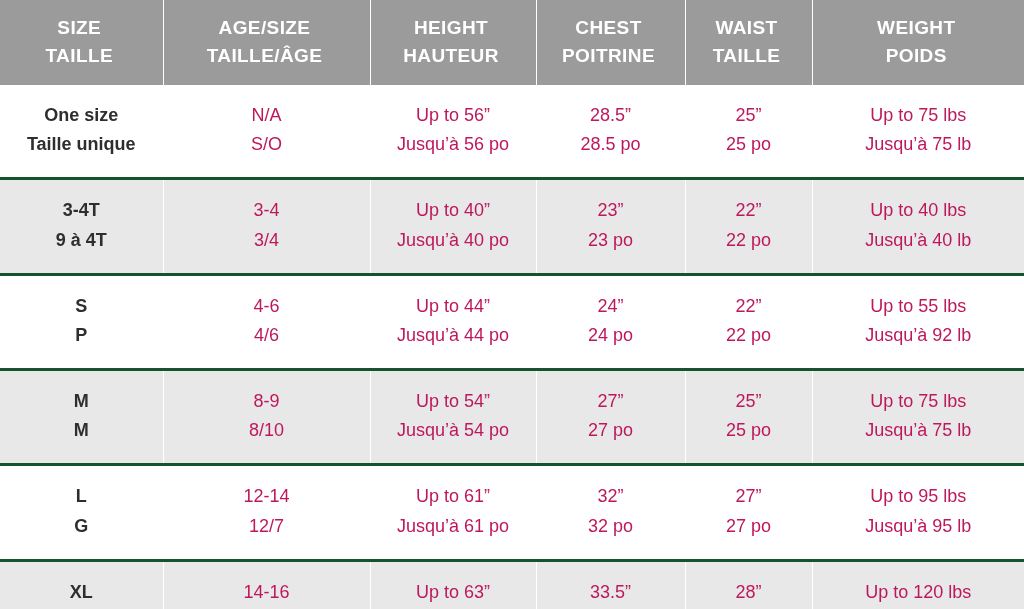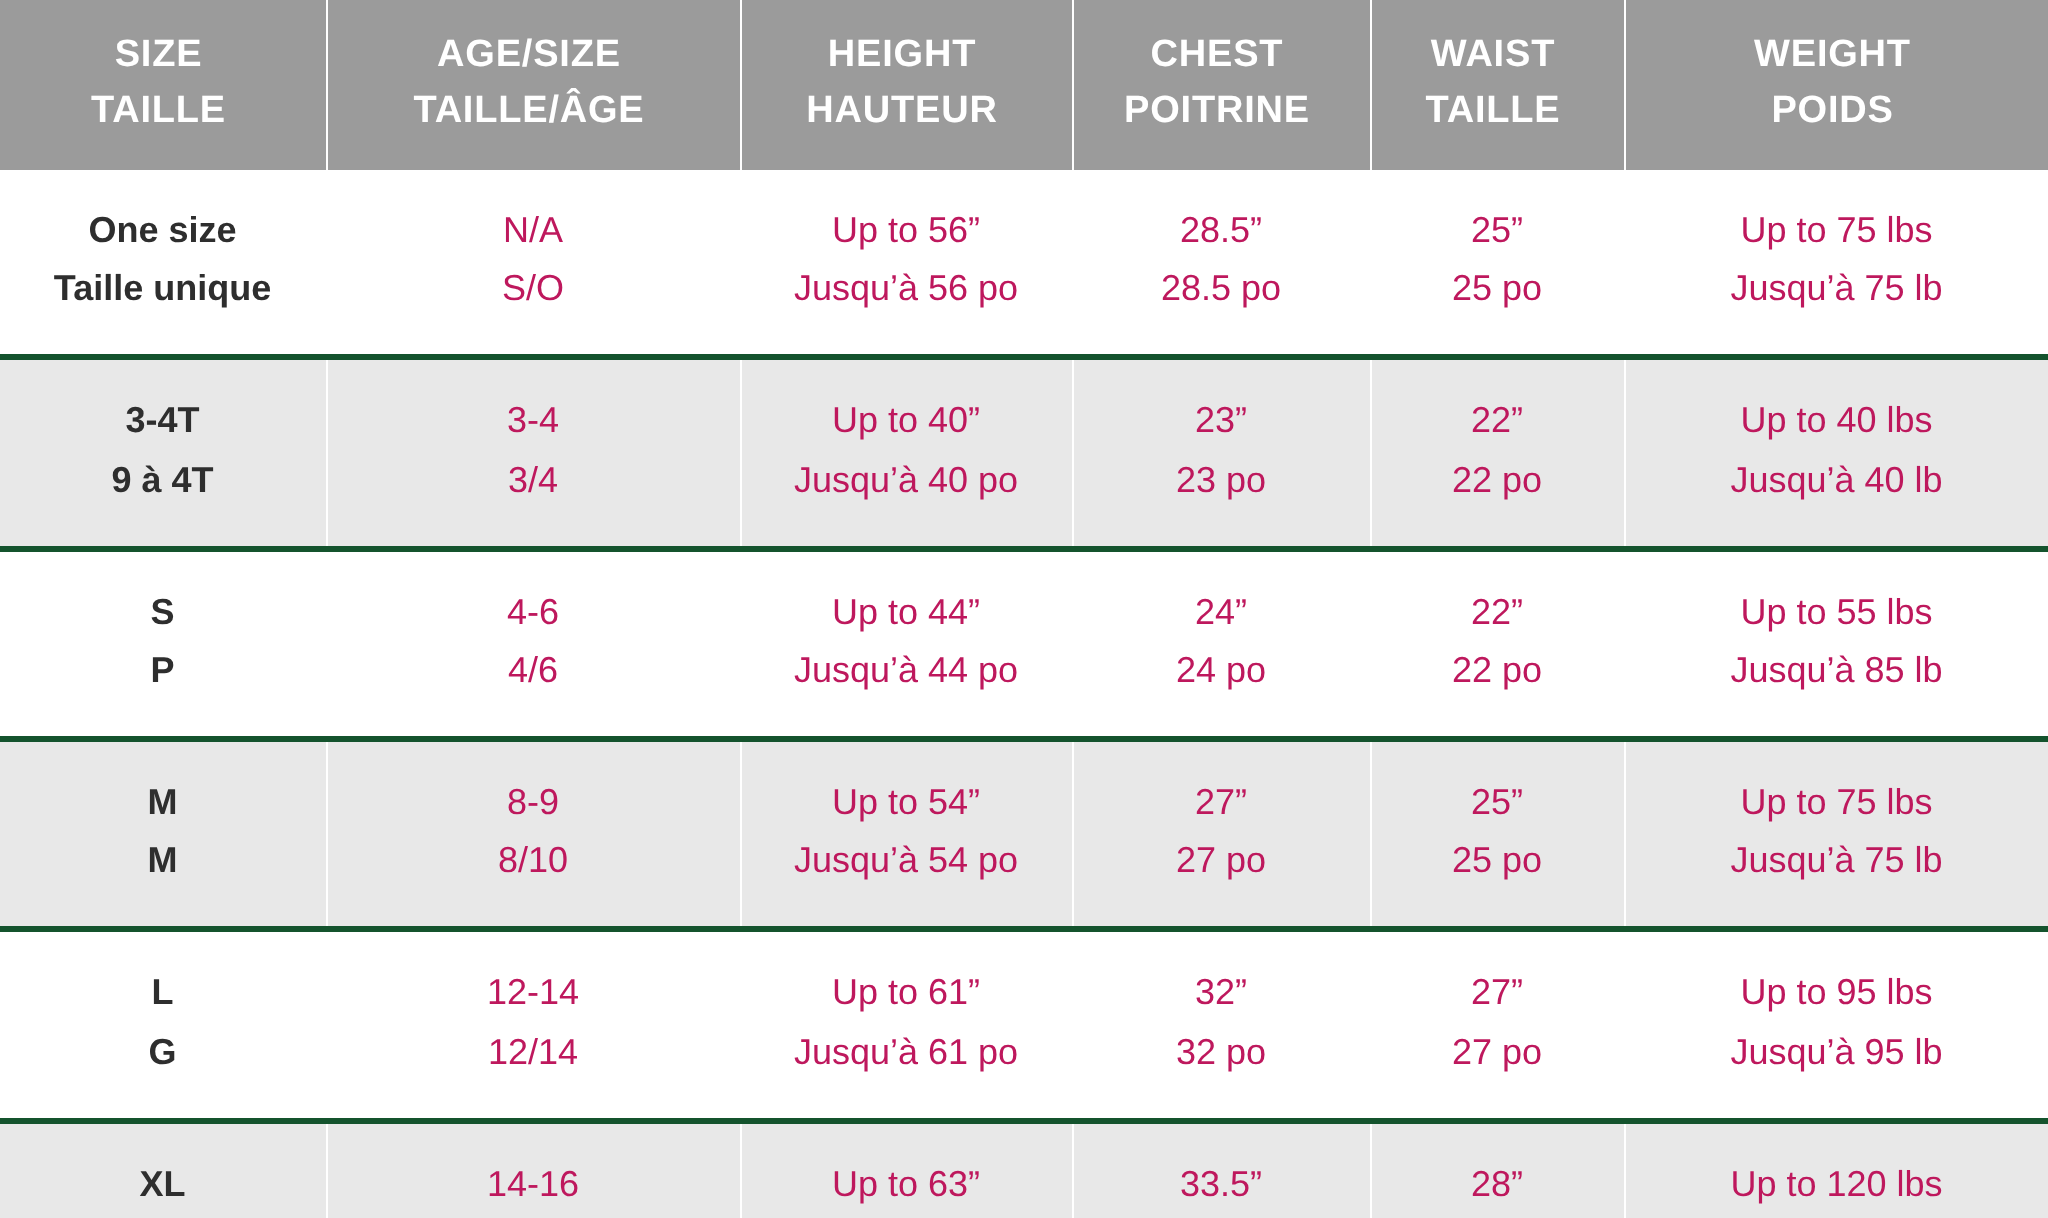--- a/index.html
+++ b/index.html
@@ -175,21 +175,21 @@
       <td>
         <span class="line-en">24”</span>
         <span class="line-fr">24 po</span>
       </td>
       <td>
         <span class="line-en">22”</span>
         <span class="line-fr">22 po</span>
       </td>
       <td>
         <span class="line-en">Up to 55 lbs</span>
-        <span class="line-fr">Jusqu’à 85 lb</span>
+        <span class="line-fr">Jusqu’à 92 lb</span>
       </td>
     </tr>
 
     <tr class="row-even">
       <td class="size-cell">
         <span class="line-en">M</span>
         <span class="line-fr">M</span>
       </td>
       <td>
         <span class="line-en">8-9</span>
@@ -213,21 +213,21 @@
       </td>
     </tr>
 
     <tr class="row-odd">
       <td class="size-cell">
         <span class="line-en">L</span>
         <span class="line-fr">G</span>
       </td>
       <td>
         <span class="line-en">12-14</span>
-        <span class="line-fr">12/14</span>
+        <span class="line-fr">12/7</span>
       </td>
       <td>
         <span class="line-en">Up to 61”</span>
         <span class="line-fr">Jusqu’à 61 po</span>
       </td>
       <td>
         <span class="line-en">32”</span>
         <span class="line-fr">32 po</span>
       </td>
       <td>

